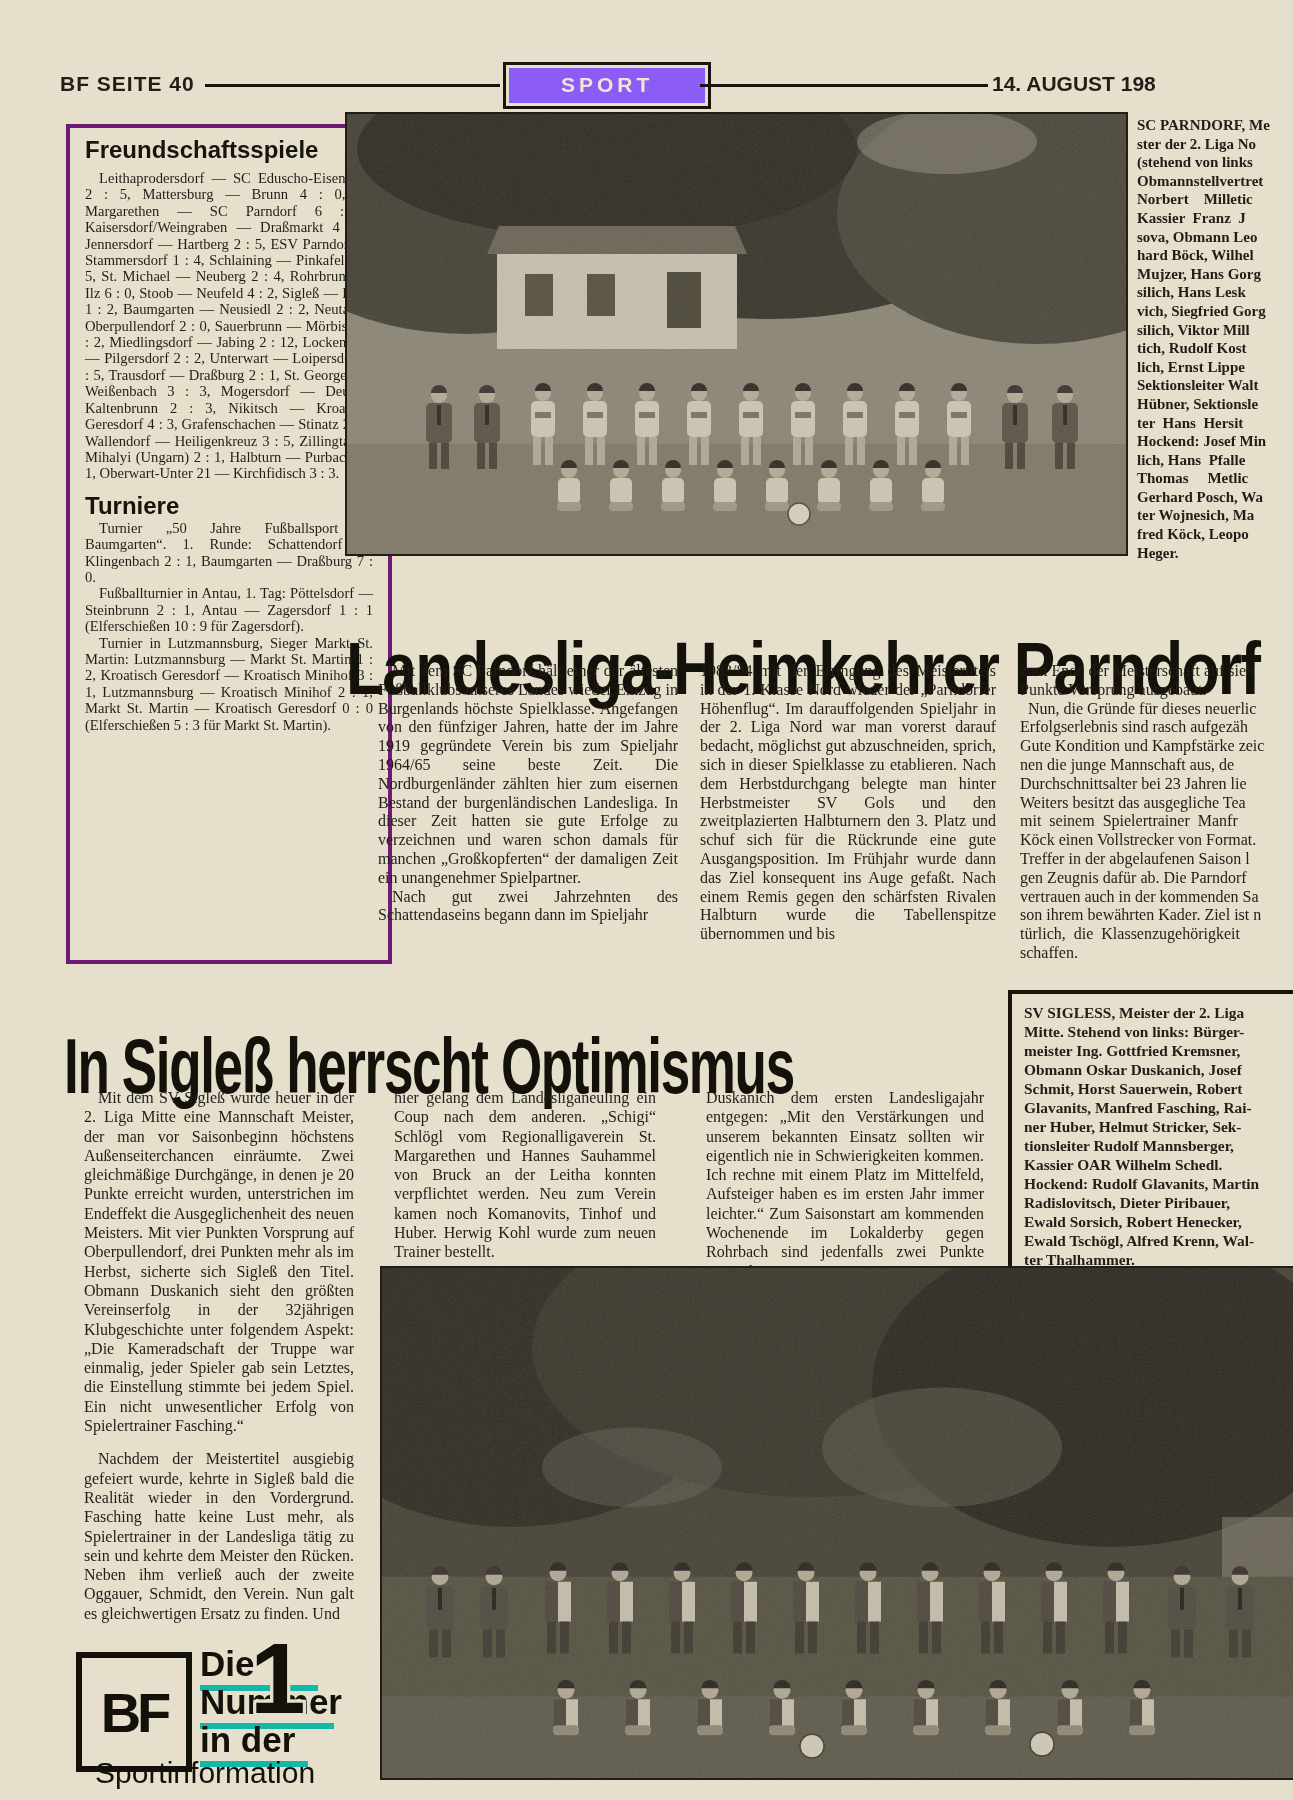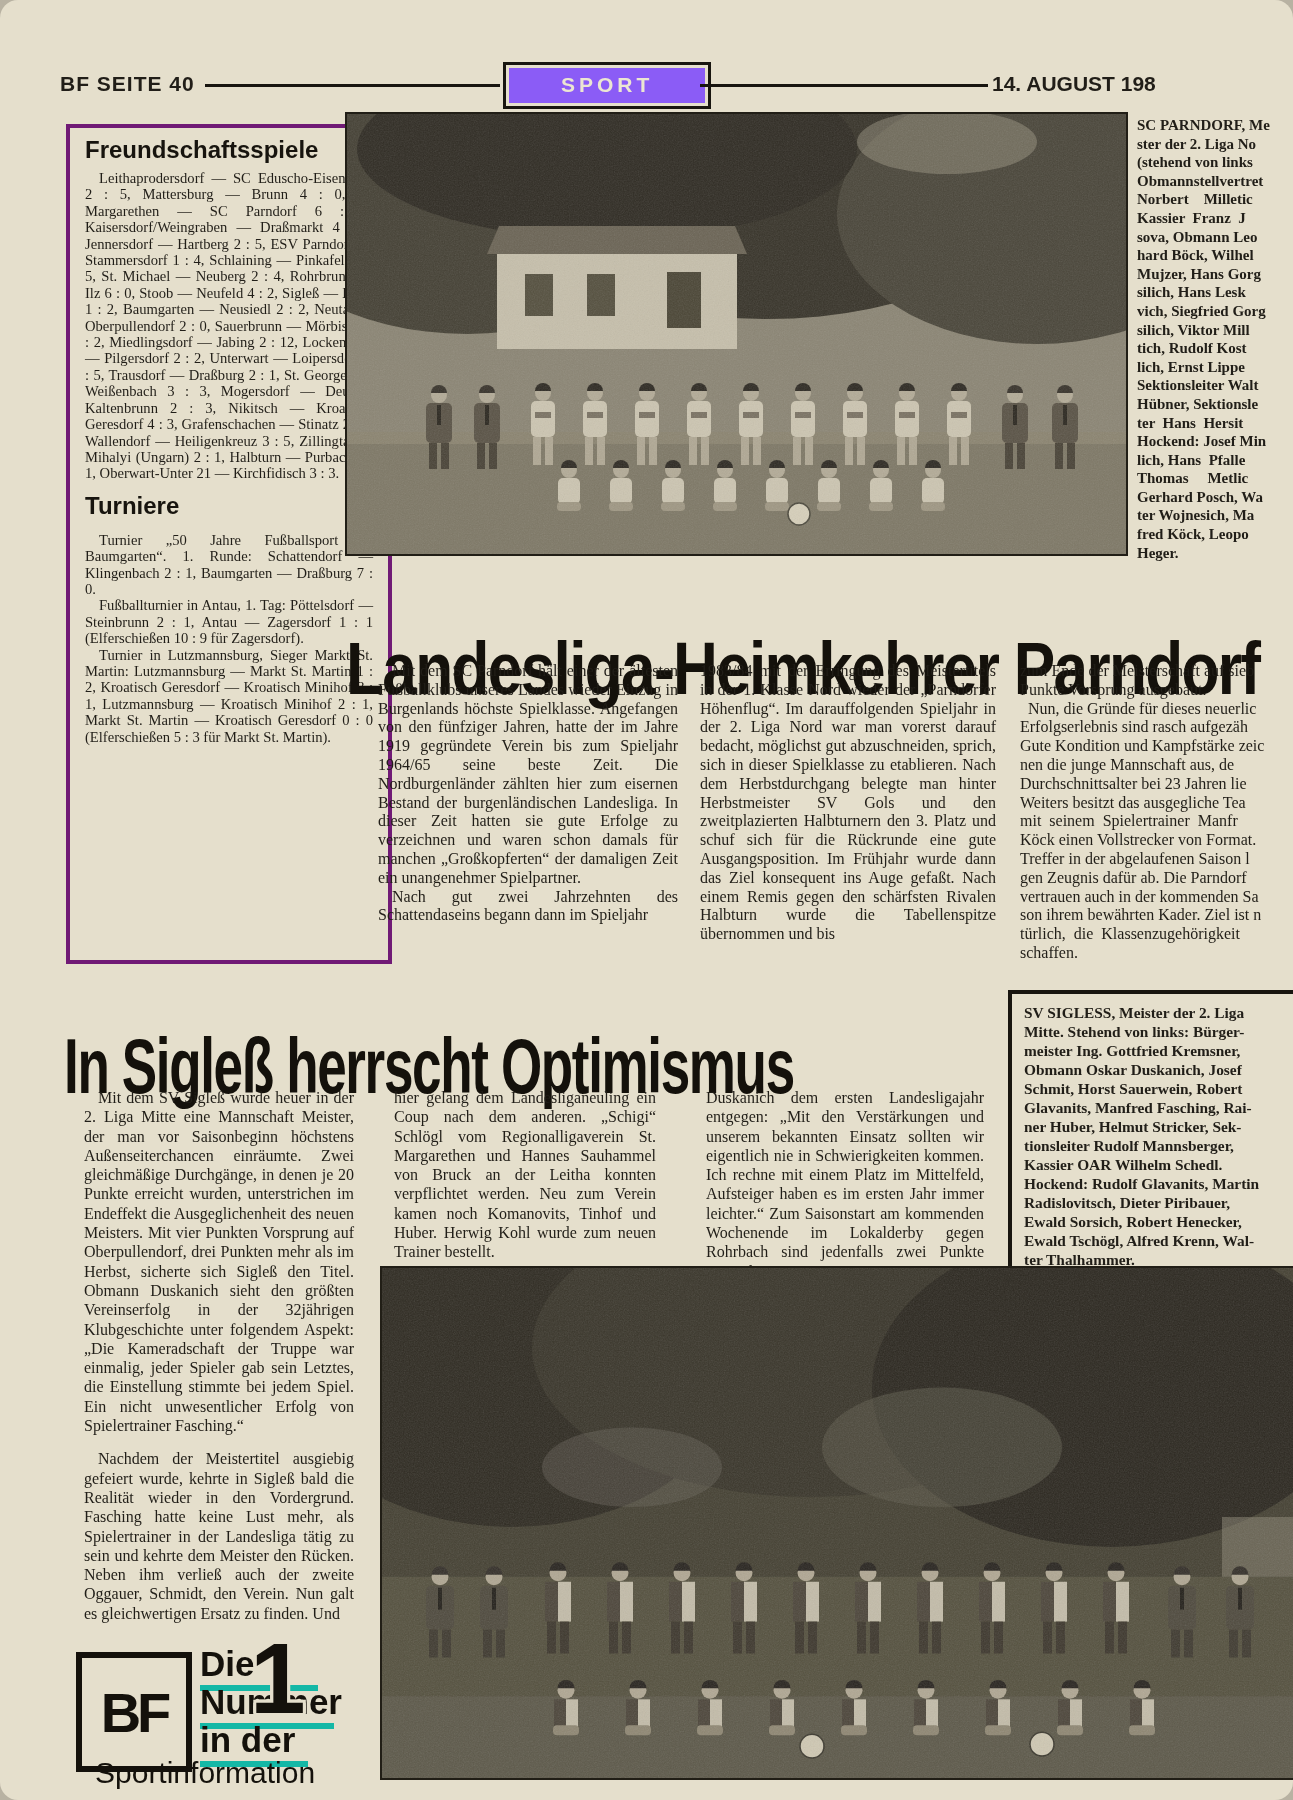--- a/index.html
+++ b/index.html
@@ -1,33 +1,33 @@
 <!DOCTYPE html>
 <html><head>
 <meta charset="utf-8">
 <style>
   html,body{margin:0;padding:0;background:#b8b2a2;}
-  .page{position:relative;width:1293px;height:1800px;margin:0 auto;background:#e5dfcc;overflow:hidden;color:#211e18;border-radius:18px;}
+  .page{position:relative;width:1293px;height:1800px;margin:0 auto;background:#e5dfcc;overflow:hidden;color:#211e18;}
   .abs{position:absolute;}
   .sans{font-family:"Liberation Sans","DejaVu Sans",sans-serif;}
   .serif{font-family:"Liberation Serif","DejaVu Serif",serif;}
 
   
   .mast-left{left:60px;top:72px;font-weight:bold;font-size:21px;letter-spacing:1px;}
   .rule{height:3px;background:#18150f;}
   .rule-left{left:205px;top:84px;width:295px;}
   .rule-right{left:700px;top:84px;width:288px;}
   .sport-box{left:503px;top:62px;border:3px solid #18150f;background:#e5dfcc;padding:3px;}
   .sport-inner{background:#8b5cf6;color:#ece6d2;font-weight:bold;font-size:21px;letter-spacing:4px;padding:5px 52px 6px;}
   .mast-date{left:992px;top:72px;font-weight:bold;font-size:21px;white-space:nowrap;width:340px;overflow:hidden;}
 
   
   .fbox{left:66px;top:124px;width:288px;height:818px;border:4px solid #701a75;padding:6px 15px 8px;box-sizing:content-box;overflow:hidden;}
   .fbox h2{margin:2px 0 6px;font-size:24px;letter-spacing:0;font-family:"Liberation Sans",sans-serif;color:#17140e;}
-  .fbox h3{margin:10px 0 12px;font-size:24px;font-family:"Liberation Sans",sans-serif;color:#17140e;}
+  .fbox h3{margin:10px 0 0;font-size:24px;font-family:"Liberation Sans",sans-serif;color:#17140e;}
   .fbox p{margin:0;font-size:14.6px;line-height:16.4px;text-align:justify;}
   .ind{text-indent:14px;}
 
   
   .photo1{left:345px;top:112px;width:779px;height:440px;border:2px solid #211e16;background:#857f6e;}
   .photo1 svg,.photo2 svg{display:block;width:100%;height:100%;}
 
   
   .pcap{left:1137px;top:116px;width:260px;font-weight:bold;font-size:15px;line-height:18.6px;white-space:pre;overflow:hidden;}
 

